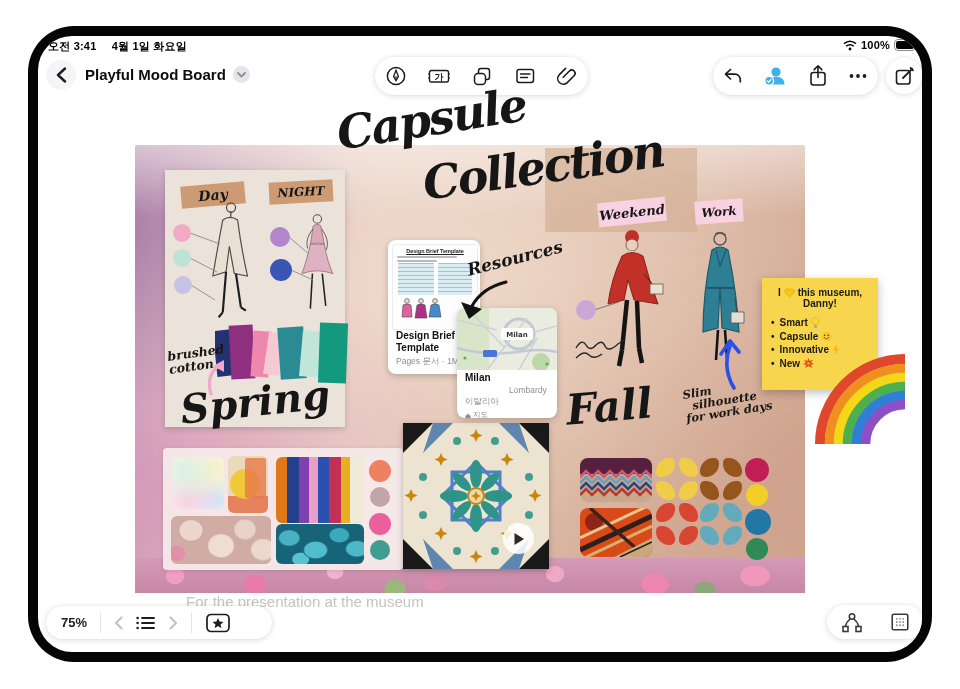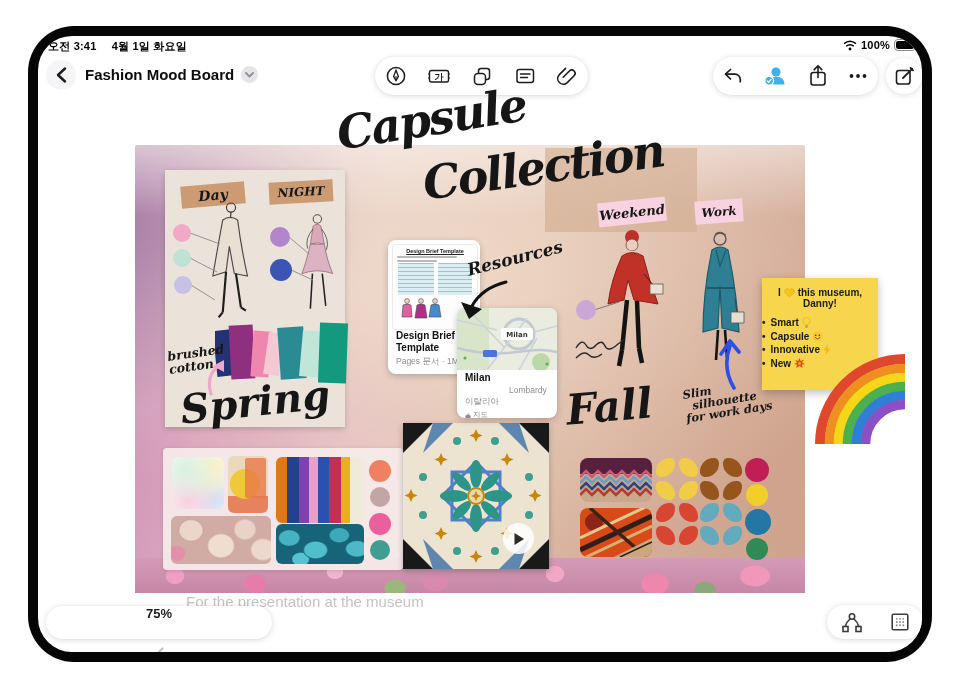--- a/index.html
+++ b/index.html
@@ -26,21 +26,21 @@
   .card{position:absolute;background:#fff;border-radius:8px;box-shadow:0 2px 7px rgba(0,0,0,.22);}
   .tile{position:absolute;border-radius:6px;overflow:hidden;}
   .dotc{position:absolute;border-radius:50%;}
   .petal{position:absolute;width:19px;height:19px;}
   .p-tl{left:0;top:0;border-radius:70% 25% 70% 25%;}
   .p-tr{right:0;top:0;border-radius:25% 70% 25% 70%;}
   .p-bl{left:0;bottom:0;border-radius:25% 70% 25% 70%;}
   .p-br{right:0;bottom:0;border-radius:70% 25% 70% 25%;}
   .flower{position:absolute;width:42px;height:42px;}
   .sticky{position:absolute;background:#f7d64e;box-shadow:0 3px 9px rgba(0,0,0,.25);font-weight:700;color:#1a1a1a;}
-  .srow{display:flex;align-items:center;gap:3px;font-size:10px;line-height:13.5px;padding-left:0;}
+  .srow{display:flex;align-items:center;gap:3px;font-size:10px;line-height:13.5px;padding-left:9px;}
   .srow::before{content:"•";margin-right:2px;}
   .emoji{flex:0 0 auto;}
   .doc-line{height:2px;background:#b9babc;border-radius:1px;margin:2px 4px 0 4px;}
   .bluebox{position:absolute;background:#d9edf2;border-radius:1px;
      background-image:repeating-linear-gradient(180deg,#9fc4cf 0 1px,transparent 1px 4px);background-size:100% 100%;}
 </style>
 </head>
 <body>
 
 <div class="frame"></div>
@@ -70,21 +70,21 @@
   </div>
 
   <div class="circlebtn" style="left:46px;top:60px;width:30px;height:30px;box-shadow:none;background:#f5f5f7;">
     <span class="icon">
       <svg width="11" height="16" viewBox="0 0 11 16">
             <path d="M9 1.5 L2 8 L9 14.5" stroke="#1c1c1e" stroke-width="2.4" fill="none" stroke-linecap="round" stroke-linejoin="round"></path>
           </svg>
     </span>
   </div>
   <div class="abs" style="left:85px;top:66px;display:flex;align-items:center;gap:7px;">
-    <span style="font-size:15px;font-weight:700;color:#0c0c0c;">Fashion Mood Board</span>
+    <span style="font-size:15px;font-weight:700;color:#0c0c0c;">Playful Mood Board</span>
     <span class="icon" style="width:17px;height:17px;border-radius:50%;background:#e4e4e9;">
       <svg width="9" height="6" viewBox="0 0 9 6">
             <path d="M1 1 L4.5 4.5 L8 1" stroke="#8e8e93" stroke-width="1.8" fill="none" stroke-linecap="round"></path>
           </svg>
     </span>
   </div>
 
   <div class="pill" style="left:375px;top:57px;width:213px;height:38px;">
     <span class="icon">
       <svg width="22" height="22" viewBox="0 0 22 22">
@@ -552,21 +552,21 @@
     </div>
     <div class="dotc" style="left:745px;top:358px;width:24px;height:24px;background:#c01e55;"></div>
     <div class="dotc" style="left:746px;top:384px;width:22px;height:22px;background:#f2cf28;"></div>
     <div class="dotc" style="left:745px;top:409px;width:26px;height:26px;background:#2377a5;"></div>
     <div class="dotc" style="left:746px;top:438px;width:22px;height:22px;background:#2f8a55;"></div>
 
     
     <span class="abs" style="left:148px;top:493px;font-size:15px;color:#c6c3c1;padding-left:38px;">For the presentation at the museum</span>
   </circle></div>
 
-  <div class="pill" style="left:46px;top:606px;width:226px;height:33px;border-radius:17px;justify-content:flex-start;gap:13px;padding:0 15px;box-sizing:border-box;flex-direction:column;">
+  <div class="pill" style="left:46px;top:606px;width:226px;height:33px;border-radius:17px;justify-content:flex-start;gap:13px;padding:0 15px;box-sizing:border-box;">
     <span style="font-size:13px;font-weight:700;color:#1c1c1e;">75%</span>
     <span class="divider"></span>
     <span class="icon">
       <svg width="9" height="14" viewBox="0 0 9 14">
             <path d="M7.5 1.5 L2 7 L7.5 12.5" stroke="#c3c3c8" stroke-width="2.2" fill="none" stroke-linecap="round" stroke-linejoin="round"></path>
           </svg>
     </span>
     <span class="icon">
       <svg width="20" height="16" viewBox="0 0 20 16">
             <g stroke="#1c1c1e" stroke-width="1.8" stroke-linecap="round">

